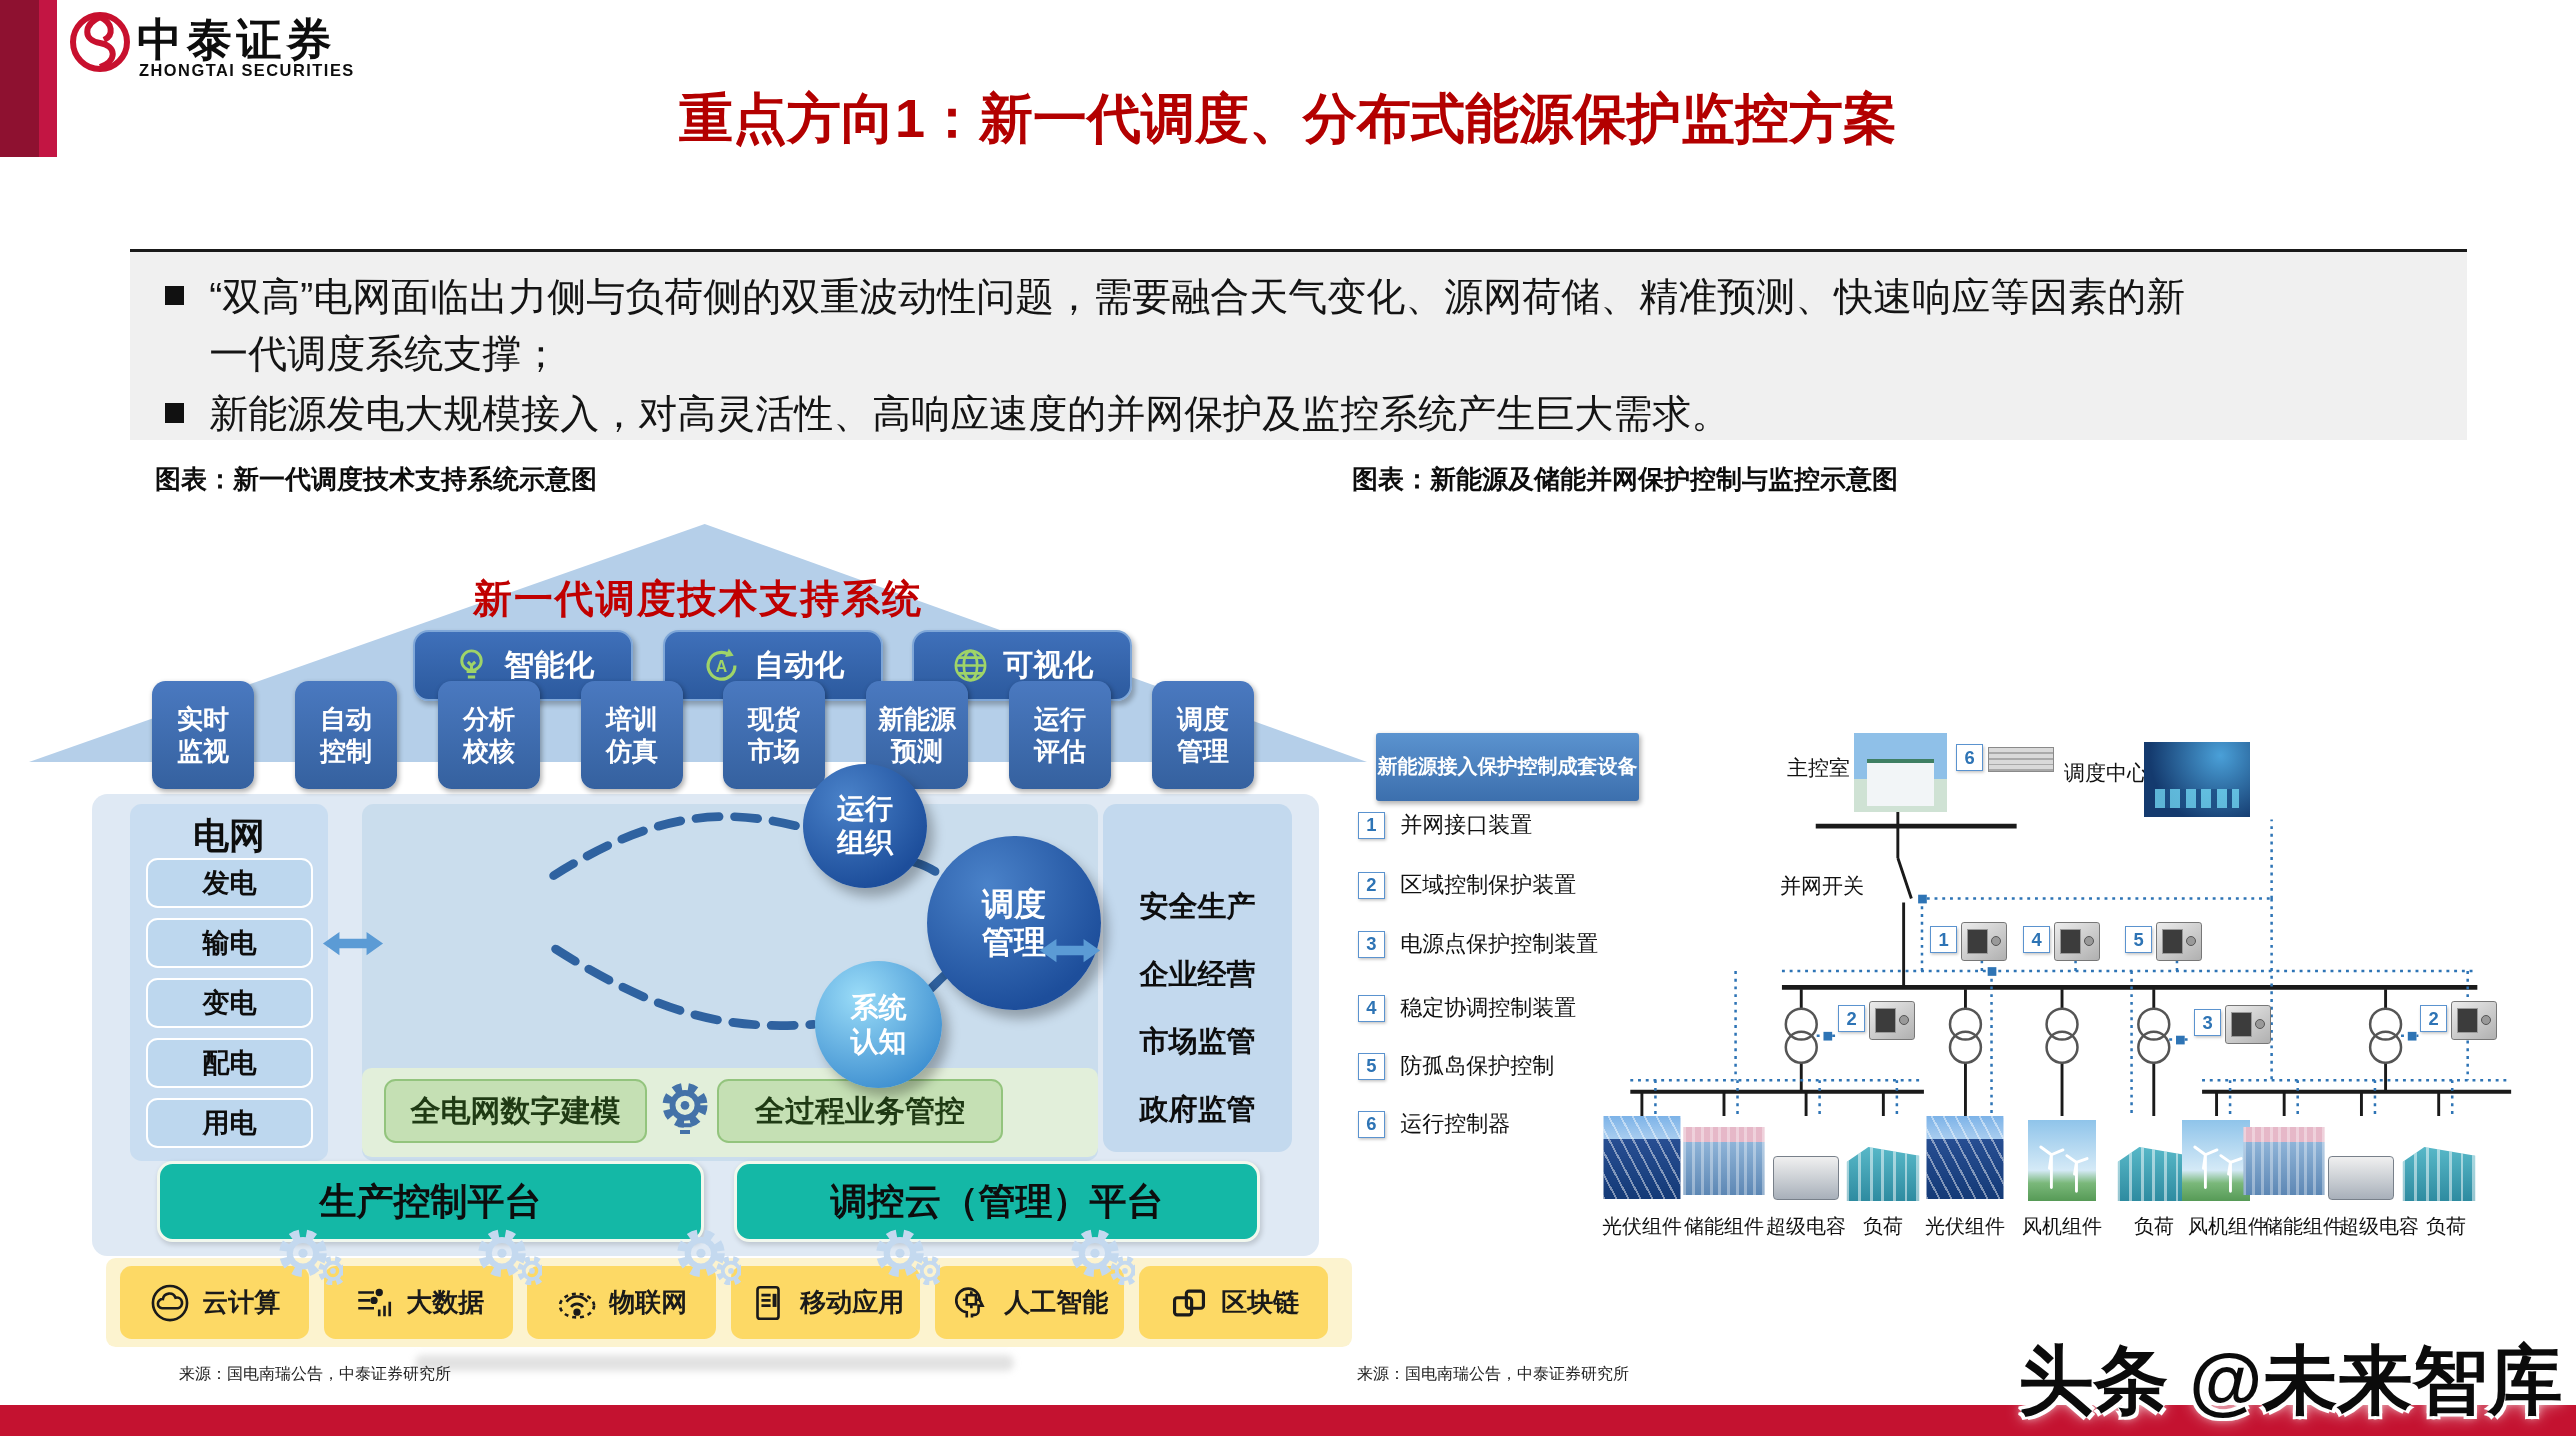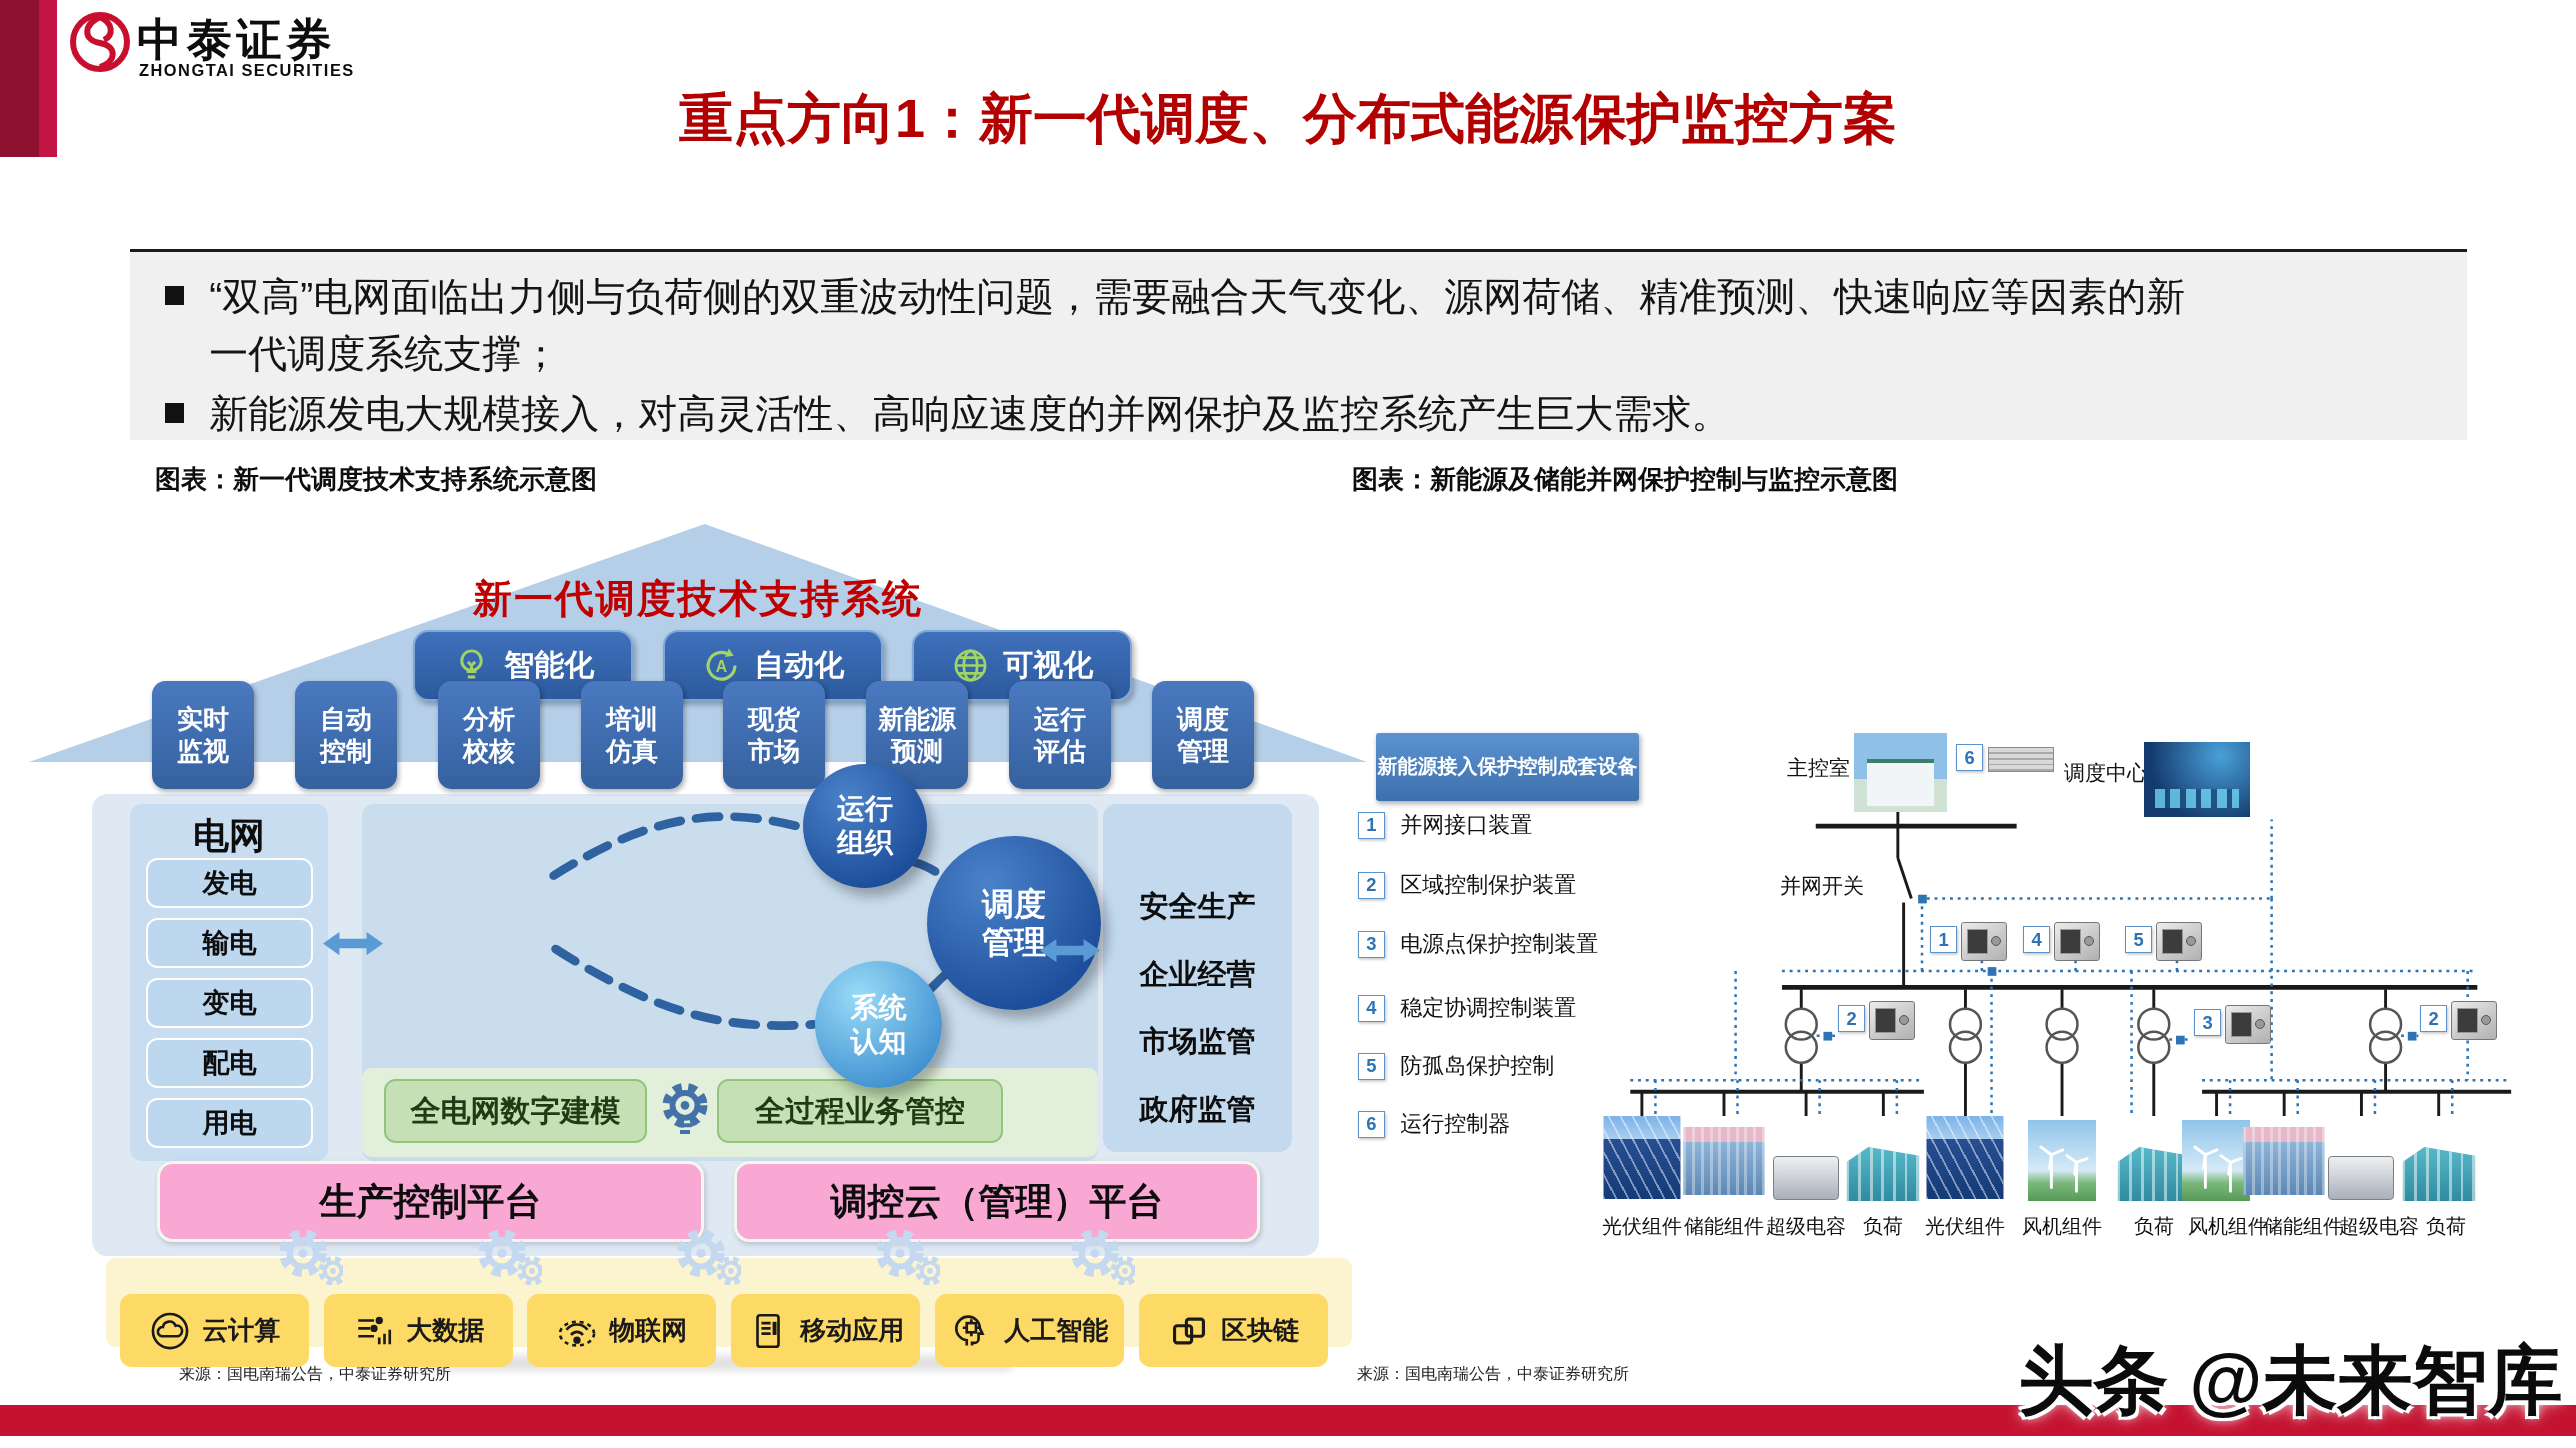--- a/index.html
+++ b/index.html
@@ -44,26 +44,26 @@
           font-weight:700;z-index:3;box-shadow:6.8px 8.7px 11.6px rgba(0,0,0,.28);text-align:center;}
   .circle span{display:inline-block;width:2.15em;line-height:1.2;}
   .c-dark{background:radial-gradient(circle at 35% 28%,#4a82c9,#1d4e9b 75%);}
   .c-light{background:radial-gradient(circle at 35% 28%,#9adcf8,#3e8fd0 80%);}
   .right-panel{left:1074px;top:282px;width:189px;height:348px;background:#c3d9ee;border-radius:13.5px;}
   .right-item{left:1074px;width:189px;text-align:center;font-size:29px;font-weight:700;color:#0d0d0d;}
   .green-strip{left:333px;top:546px;width:736px;height:89px;background:#e2efda;border-radius:9.7px;}
   .green-box{top:557px;height:64px;background:#c5e0b4;border:2.9px solid #93c47d;border-radius:11.6px;
              box-sizing:border-box;display:flex;align-items:center;justify-content:center;
              font-size:30px;font-weight:700;color:#1f3a14;z-index:2;}
-  .platform{top:639px;height:81px;background:#f9a8d4;border:3.9px solid #f2f8ee;border-radius:15.5px;
+  .platform{top:639px;height:81px;background:#14b8a6;border:3.9px solid #f2f8ee;border-radius:15.5px;
             box-sizing:border-box;display:flex;align-items:center;justify-content:center;
             font-size:37px;font-weight:700;color:#0d0d0d;z-index:2;box-shadow:1.9px 2.9px 4.8px rgba(0,0,0,.15);}
   .yellow-strip{left:77px;top:736px;width:1246px;height:89px;background:#fcf3cf;border-radius:9.7px;}
   .tech-box{top:744px;width:189px;height:73px;background:#fdd965;border-radius:11.6px;display:flex;
-            align-items:center;justify-content:center;gap:11.6px;font-size:26px;font-weight:700;color:#1a1a1a;z-index:2;margin-top:28px;}
+            align-items:center;justify-content:center;gap:11.6px;font-size:26px;font-weight:700;color:#1a1a1a;z-index:2;}
   .gear-cluster{z-index:5;color:#c4d9ef;}
   .smudge{left:386px;top:833px;width:599px;height:15.5px;background:rgba(150,150,150,.28);filter:blur(3.9px);border-radius:7.7px;}
   
   .rdiag{left:1352px;top:717px;width:1224px;height:537px;}
   .rhead{left:24px;top:15.5px;width:263px;height:68px;background:linear-gradient(#5b93cf,#3c6fad);
          color:#fff;font-size:20px;font-weight:700;display:flex;align-items:center;justify-content:center;
          border-radius:2.9px;box-shadow:1.9px 2.9px 4.8px rgba(0,0,0,.3);}
   .lg-row{left:5.8px;display:flex;gap:15.5px;align-items:center;position:absolute;}
   .numbox{width:27px;height:27px;background:#fff;border:1.9px solid #5b93cf;color:#2e74b5;font-weight:700;
           font-size:18.4px;display:flex;align-items:center;justify-content:center;box-sizing:border-box;

